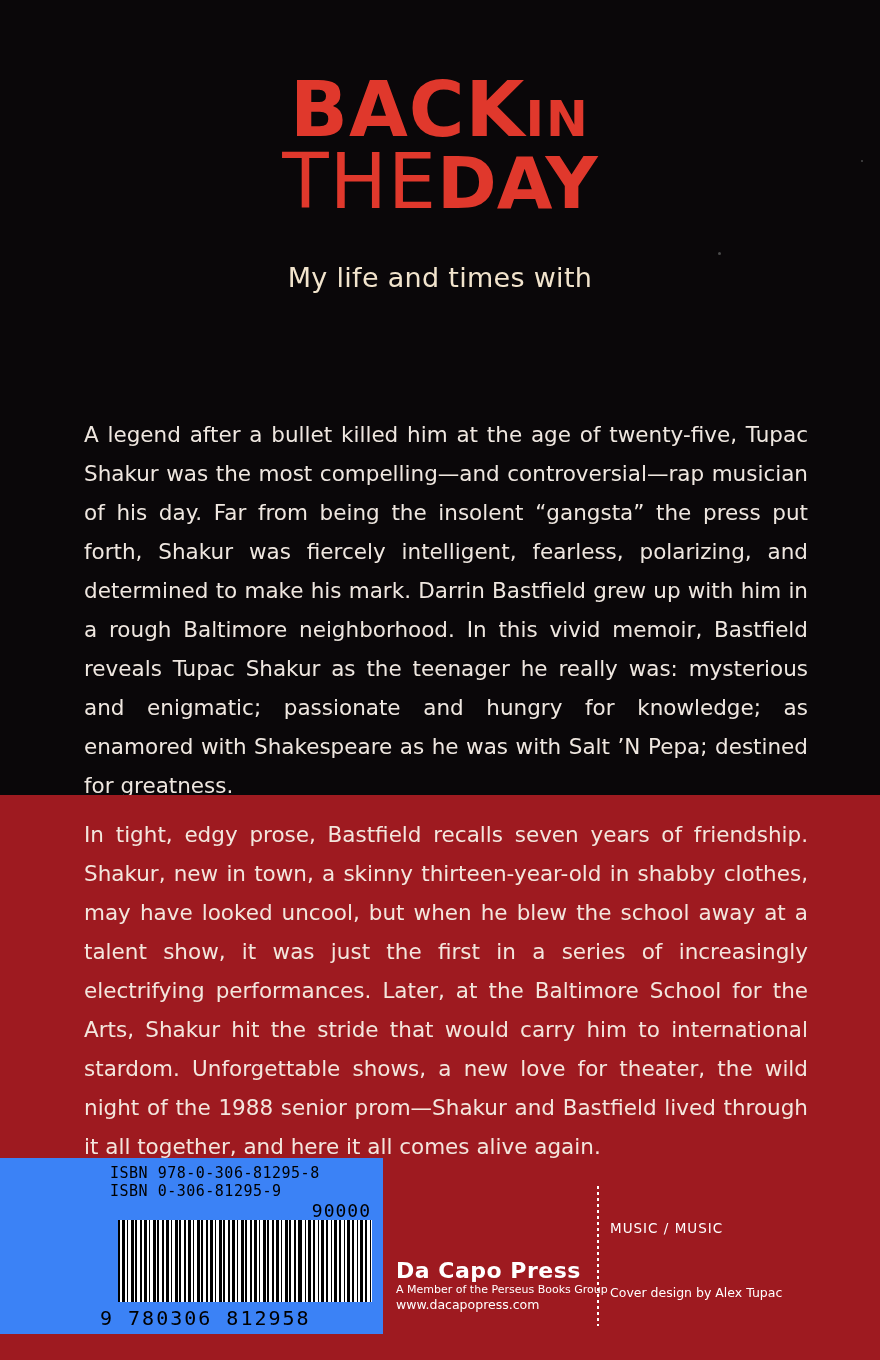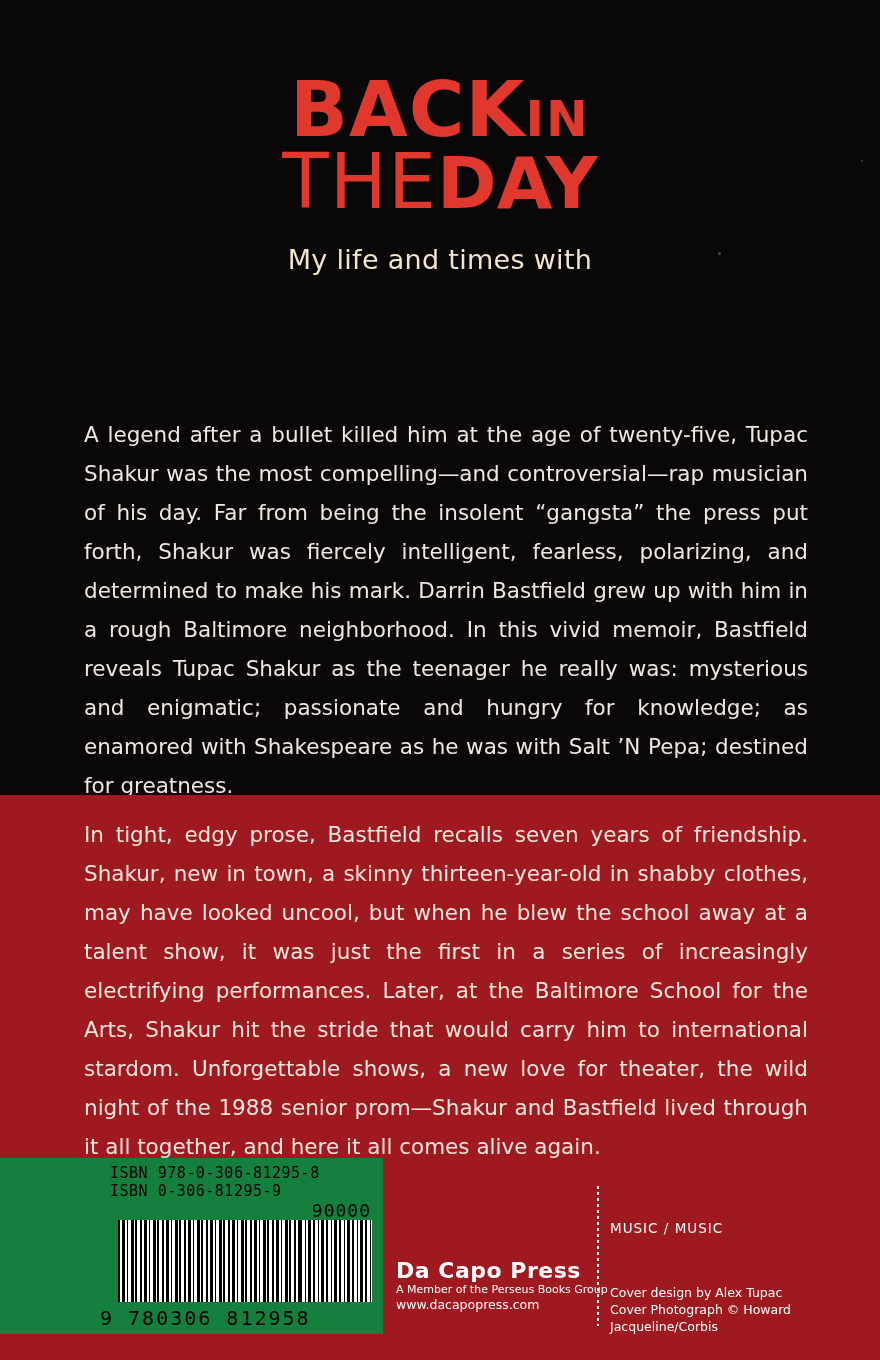--- a/index.html
+++ b/index.html
@@ -55,21 +55,21 @@
     letter-spacing: 1px;
   }
   .title-line2 .day {
     font-weight: bold;
     font-size: 72px;
     letter-spacing: 0px;
   }
   .subtitle1 {
     color: #f2e4cd;
     font-size: 27px;
-    margin-top: 22px;
+    margin-top: 40px;
     letter-spacing: 0.3px;
   }
   .subtitle2 {
     color: #f2e4cd;
     font-size: 36px;
     font-weight: bold;
     letter-spacing: 3px;
     margin-top: 8px;
   }
   
@@ -102,21 +102,21 @@
     line-height: 39px;
     text-align: justify;
   }
   
   .barcode-box {
     position: absolute;
     left: 0;
     top: 1158px;
     width: 383px;
     height: 176px;
-    background: #15803d;
+    background: #3b82f6;
   }
   .isbn-lines {
     position: absolute;
     left: 110px;
     top: 6px;
     font-family: "DejaVu Sans Mono", monospace;
     font-size: 15px;
     color: #000;
     line-height: 18px;
     letter-spacing: 0.5px;
@@ -260,16 +260,15 @@
     <div class="pub-sub">A Member of the Perseus Books Group</div>
     <div class="pub-url">www.dacapopress.com</div>
   </div>
 
   <div class="dotted-divider"></div>
 
   <div class="category">MUSIC / MUSIC</div>
 
   <div class="credits">
     <div>Cover design by Alex Tupac</div>
-    <div>Cover Photograph © Howard Jacqueline/Corbis</div>
   </div>
 
 </div>
 
 </body></html>

